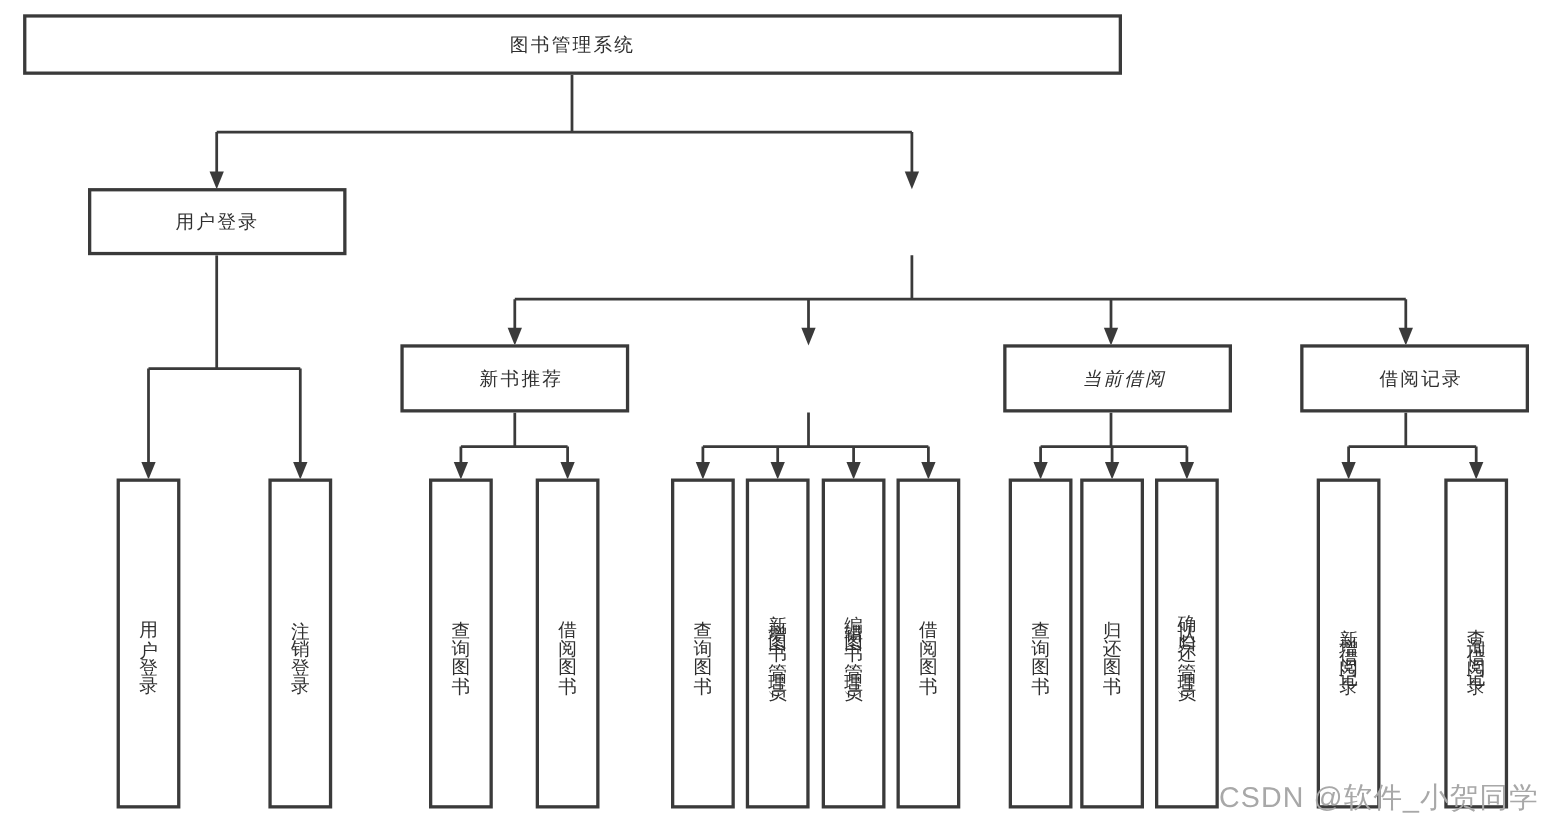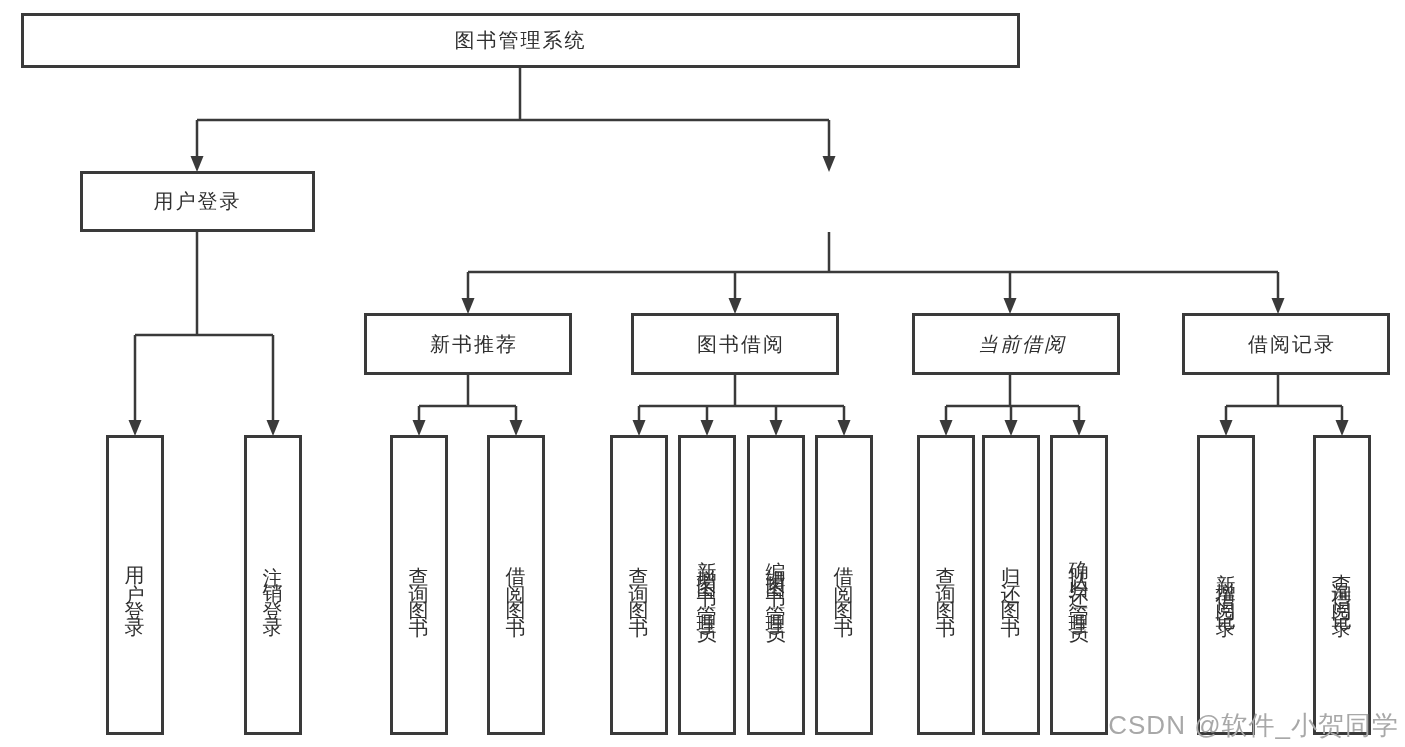--- a/index.html
+++ b/index.html
@@ -20,21 +20,21 @@
   }
   .box {
     position: absolute;
     box-sizing: border-box;
     background: #ffffff;
     border: 3px solid #3a3a3a;
     color: #2f2f2f;
     display: flex;
     align-items: center;
     justify-content: center;
-    font-size: 20px;
+    font-size: 17px;
     letter-spacing: 2px;
   }
   .root { left: 21px; top: 13px; width: 999px; height: 55px; }
   .l2   { top: 171px; height: 61px; }
   .l3   { top: 313px; height: 62px; width: 208px; padding-left: 12px; }
   .leaf { top: 435px; height: 300px; width: 58px; }
   .leaf span {
     writing-mode: vertical-rl;
     text-orientation: mixed;
     letter-spacing: 9px;
@@ -102,23 +102,20 @@
     <span>图书管理系统</span>
   </div>
 
   <div class="box l2" style="left:80px; width:235px;">
     <span>用户登录</span>
   </div>
 
   <div class="box l3" style="left:364px;">
     <span>新书推荐</span>
   </div>
-  <div class="box l3" style="left:631px;">
-    <span>图书借阅</span>
-  </div>
   <div class="box l3" style="left:912px;font-style:italic;">
     <span>当前借阅</span>
   </div>
   <div class="box l3" style="left:1182px;">
     <span>借阅记录</span>
   </div>
 
   <div class="box leaf v-short" style="left:106px;">
     <span>用户登录</span>
   </div>

